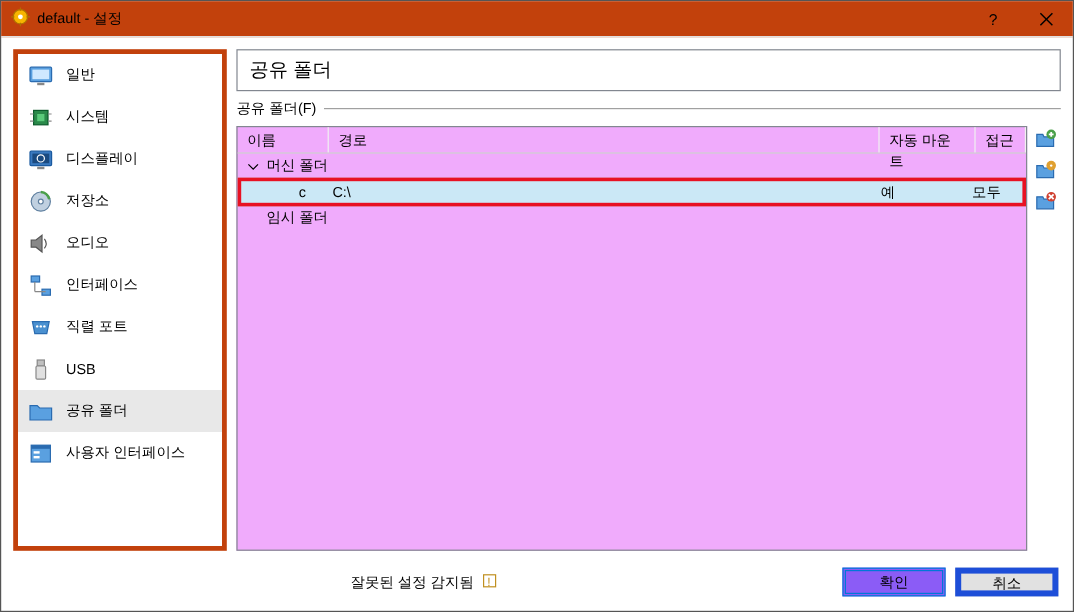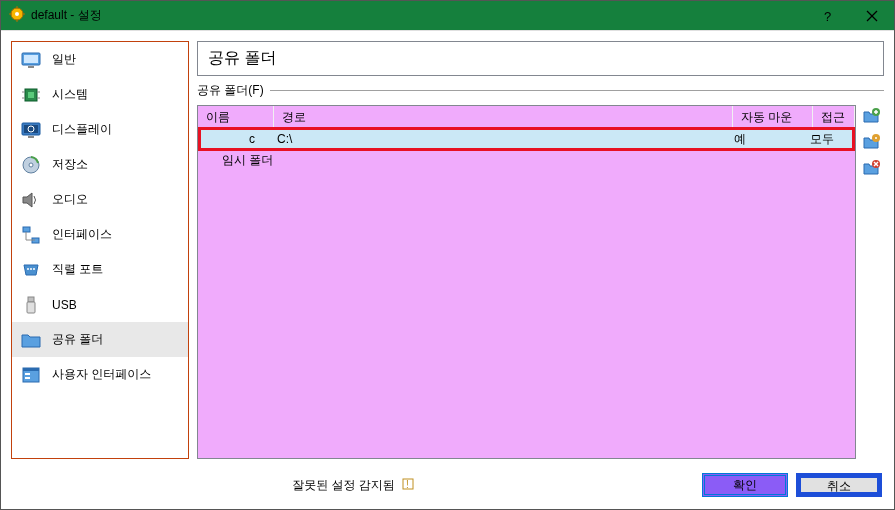--- a/index.html
+++ b/index.html
@@ -1,22 +1,22 @@
 <!DOCTYPE html>
 <html><head>
 <meta charset="utf-8">
 <style>
 * { box-sizing: border-box; margin: 0; padding: 0; }
 body { font-family: "Malgun Gothic", "Segoe UI", sans-serif; font-size: 12px; background: #fff; }
 .window { width: 895px; height: 510px; border: 1px solid #555; display: flex; flex-direction: column; }
-.titlebar { height: 30px; background: #15803d; display: flex; align-items: center; padding: 0 0 0 8px; border-bottom: 1px solid #e0e0e0; }
+.titlebar { height: 30px; background: #c2410c; display: flex; align-items: center; padding: 0 0 0 8px; border-bottom: 1px solid #e0e0e0; }
 .titlebar .title { flex: 1; font-size: 12px; }
 .titlebar .btn { width: 45px; height: 30px; display: flex; align-items: center; justify-content: center; cursor: pointer; }
 .content { flex: 1; display: flex; padding: 10px; gap: 8px; overflow: hidden; }
-.sidebar { width: 178px; border: 1px solid #c2410c; background: #fff; overflow-y: auto; }
+.sidebar { width: 178px; border: 4px solid #c2410c; background: #fff; overflow-y: auto; }
 .sidebar-item { display: flex; align-items: center; height: 35px; padding: 0 8px; cursor: pointer; gap: 10px; }
 .sidebar-item.selected { background: #e8e8e8; }
 .sidebar-item .icon { width: 22px; height: 22px; display: flex; align-items: center; justify-content: center; }
 .sidebar-item .label { font-size: 12px; }
 .main { flex: 1; display: flex; flex-direction: column; gap: 4px; }
 .main-header { border: 1px solid #828790; padding: 6px 10px; font-size: 16px; }
 .group-label { font-size: 12px; padding: 2px 0; display: flex; align-items: center; gap: 6px; }
 .group-label .line { flex: 1; height: 1px; background: #a0a0a0; }
 .table-area { flex: 1; display: flex; gap: 4px; }
 .table-container { flex: 1; border: 1px solid #828790; background: #f0abfc; display: flex; flex-direction: column; }
@@ -189,20 +189,28 @@
       </div>
       <div class="table-area">
         <div class="table-container">
           <div class="table-header">
             <div class="th th-name">이름</div>
             <div class="th th-path">경로</div>
             <div class="th th-auto">자동 마운트</div>
             <div class="th th-access">접근</div>
           </div>
           <div class="table-body">
+            <div class="tree-row">
+              <span class="chevron">
+                  <svg width="10" height="10" viewBox="0 0 10 10">
+                    <path d="M1 3 L5 7 L9 3" fill="none" stroke="#000"></path>
+                  </svg>
+                </span>
+              <span style="margin-left:4px">머신 폴더</span>
+            </div>
             <div class="data-row">
               <div class="cell-name">c</div>
               <div class="cell-path">C:\</div>
               <div class="cell-auto">예</div>
               <div class="cell-access">모두</div>
             </div>
             <div class="tree-row" style="padding-left:24px">
               <span>임시 폴더</span>
             </div>
           </div>

